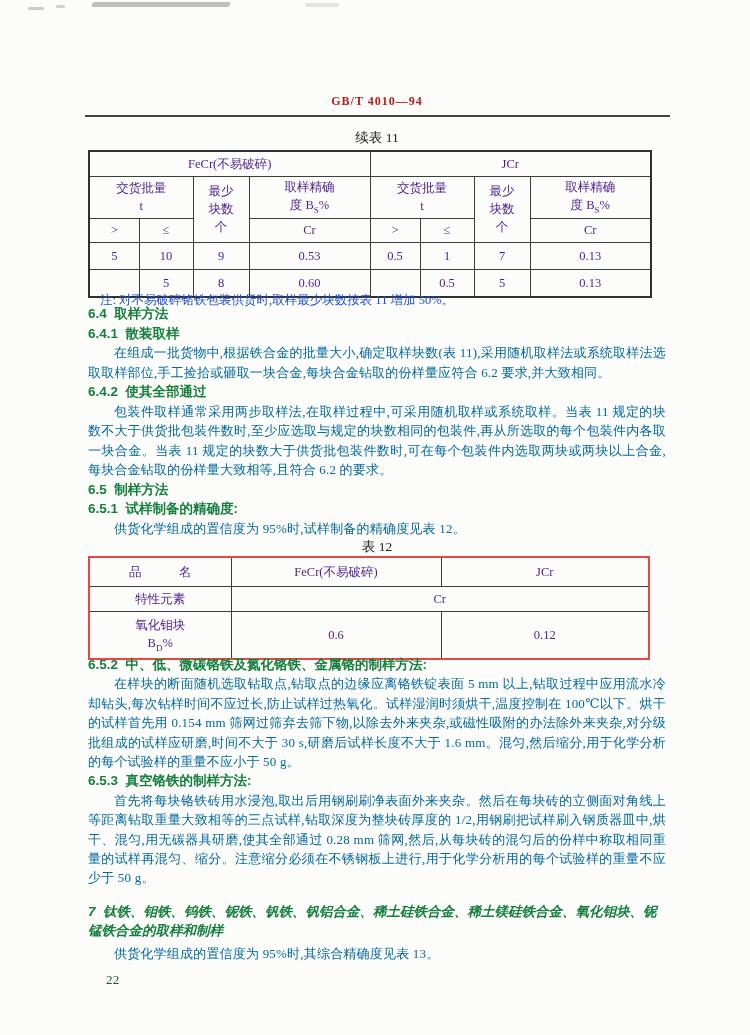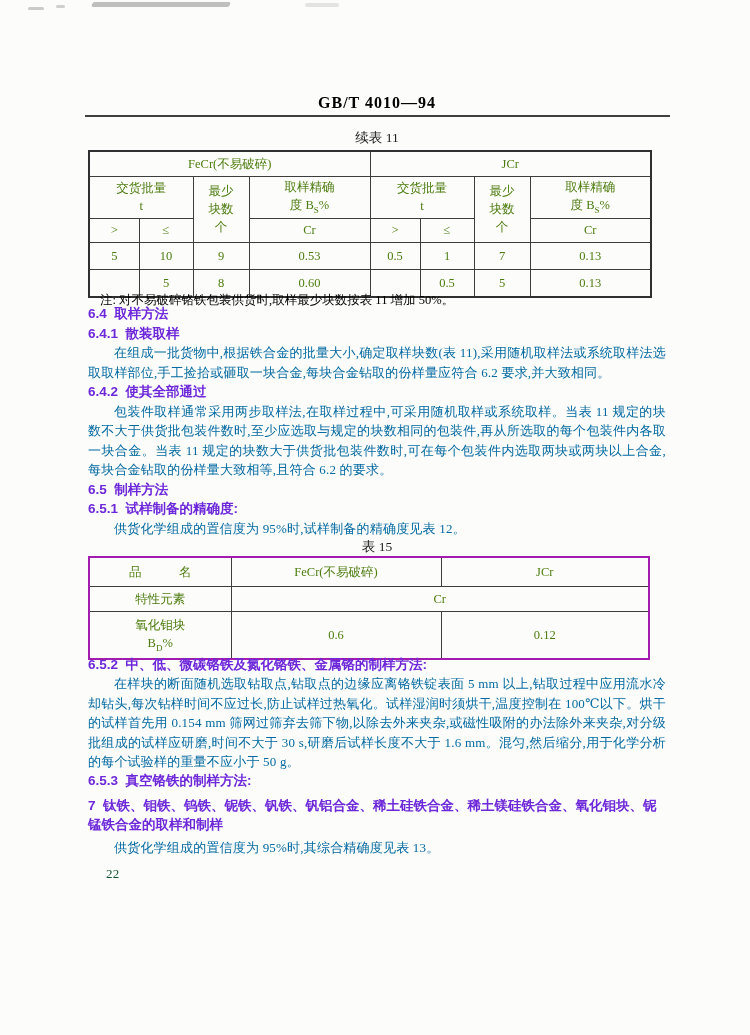--- a/index.html
+++ b/index.html
@@ -12,55 +12,55 @@
 
   
   .smudge { position:absolute; background:#8d8d8d; border-radius:2px; }
   .sm1 { left:92px;  top:2px; width:138px; height:5px; opacity:.55; transform:skewX(-20deg); }
   .sm2 { left:28px;  top:7px; width:16px;  height:3px; opacity:.45; }
   .sm3 { left:56px;  top:5px; width:9px;   height:3px; opacity:.4; }
   .sm4 { left:305px; top:3px; width:34px;  height:4px; opacity:.22; }
 
   .std-code {
     position:absolute; top:94px; left:88px; width:578px;
-    text-align:center; font-weight:bold; font-size:16px; letter-spacing:1px; color:#000000;
+    text-align:center; font-weight:bold; font-size:12px; letter-spacing:1px; color:#b91c1c;
   }
   .header-rule { position:absolute; top:115px; left:85px; width:585px; height:2px; background:#2b2b2b; opacity:.9; }
 
   .tbl-caption { position:absolute; left:88px; width:578px; text-align:center; font-size:13.5px; color:#222; }
   .cap11 { top:129px;font-family:Liberation Serif, serif; }
   .cap12 { top:538px; }
 
   table { border-collapse:collapse; table-layout:fixed; background:transparent; }
-  td { border:1px solid #3d3d3d; text-align:center; vertical-align:middle; padding:1px 2px; font-size:12.5px; line-height:1.45; color:#4d7c0f; }
+  td { border:1px solid #3d3d3d; text-align:center; vertical-align:middle; padding:1px 2px; font-size:12.5px; line-height:1.45; color:#4c1d95; }
   sub { font-size:9px; }
 
   .t11 { position:absolute; top:150px; left:88px; width:562px; border:2px solid #303030; }
   .t11 .r1 td { height:22px; }
   .t11 .r2 td { height:36px; }
   .t11 .r3 td { height:21px; }
   .t11 .d  td { height:24px; }
 
-  .t11-note { position:absolute; top:292px; left:100px; font-size:12.5px; color:#000000; }
+  .t11-note { position:absolute; top:292px; left:100px; font-size:12.5px; color:#1d4ed8; }
 
   .body-flow { position:absolute; left:88px; width:578px; font-size:13px; }
   .body1 { top:304px; }
   .body2 { top:655px; }
   .h {
     font-family:"Liberation Sans","DejaVu Sans",sans-serif;
-    font-weight:bold; font-size:13.5px; line-height:19.5px; margin:0; white-space:pre-wrap; color:#6d28d9;
+    font-weight:bold; font-size:13.5px; line-height:19.5px; margin:0; white-space:pre-wrap; color:#15803d;
   }
-  .h7 { line-height:20.5px; margin:5px 0 3px 0; }
+  .h7 { line-height:20.5px; margin:14px 0 3px 0;font-style:italic; }
   .p {
     margin:0; text-indent:2em; text-align:justify; line-height:19.5px; color:#0369a1;
     letter-spacing:.2px;
   }
   .body2 .p, .body2 .h { line-height:19.4px; }
 
-  .t12 { position:absolute; top:556px; left:88px; width:560px; border:2px solid #a21caf; }
+  .t12 { position:absolute; top:556px; left:88px; width:560px; border:2px solid #ef4444; }
   .t12 .r1 td { height:26px; }
   .t12 .r2 td { height:22px; }
   .t12 .r3 td { height:44px; }
 
   .pagenum { margin-top:7px; margin-left:18px; font-size:13px; text-indent:0; color:#14532d; }
 </style>
 </head>
 <body>
 
 <div class="page">
@@ -136,21 +136,21 @@
     <p class="h">6.4  取样方法</p>
     <p class="h">6.4.1  散装取样</p>
     <p class="p">在组成一批货物中,根据铁合金的批量大小,确定取样块数(表 11),采用随机取样法或系统取样法选取取样部位,手工捡拾或砸取一块合金,每块合金钻取的份样量应符合 6.2 要求,并大致相同。</p>
     <p class="h">6.4.2  使其全部通过</p>
     <p class="p">包装件取样通常采用两步取样法,在取样过程中,可采用随机取样或系统取样。当表 11 规定的块数不大于供货批包装件数时,至少应选取与规定的块数相同的包装件,再从所选取的每个包装件内各取一块合金。当表 11 规定的块数大于供货批包装件数时,可在每个包装件内选取两块或两块以上合金,每块合金钻取的份样量大致相等,且符合 6.2 的要求。</p>
     <p class="h">6.5  制样方法</p>
     <p class="h">6.5.1  试样制备的精确度:</p>
     <p class="p">供货化学组成的置信度为 95%时,试样制备的精确度见表 12。</p>
   </div>
 
-  <div class="tbl-caption cap12">表 15</div>
+  <div class="tbl-caption cap12">表 12</div>
 
   <table class="t12">
     <colgroup>
       <col style="width:142px">
         <col style="width:210px">
         <col style="width:208px">
     </colgroup>
     <tbody>
         <tr class="r1">
       <td>品　　　名</td>
@@ -166,18 +166,19 @@
       <td>0.6</td>
       <td>0.12</td>
     </tr>
   </tbody>
     </table>
 
   <div class="body-flow body2">
     <p class="h">6.5.2  中、低、微碳铬铁及氮化铬铁、金属铬的制样方法:</p>
     <p class="p">在样块的断面随机选取钻取点,钻取点的边缘应离铬铁锭表面 5 mm 以上,钻取过程中应用流水冷却钻头,每次钻样时间不应过长,防止试样过热氧化。试样湿润时须烘干,温度控制在 100℃以下。烘干的试样首先用 0.154 mm 筛网过筛弃去筛下物,以除去外来夹杂,或磁性吸附的办法除外来夹杂,对分级批组成的试样应研磨,时间不大于 30 s,研磨后试样长度不大于 1.6 mm。混匀,然后缩分,用于化学分析的每个试验样的重量不应小于 50 g。</p>
     <p class="h">6.5.3  真空铬铁的制样方法:</p>
+    <p class="p">首先将每块铬铁砖用水浸泡,取出后用钢刷刷净表面外来夹杂。然后在每块砖的立侧面对角线上等距离钻取重量大致相等的三点试样,钻取深度为整块砖厚度的 1/2,用钢刷把试样刷入钢质器皿中,烘干、混匀,用无碳器具研磨,使其全部通过 0.28 mm 筛网,然后,从每块砖的混匀后的份样中称取相同重量的试样再混匀、缩分。注意缩分必须在不锈钢板上进行,用于化学分析用的每个试验样的重量不应少于 50 g。</p>
     <p class="h h7">7  钛铁、钼铁、钨铁、铌铁、钒铁、钒铝合金、稀土硅铁合金、稀土镁硅铁合金、氧化钼块、铌锰铁合金的取样和制样</p>
     <p class="p">供货化学组成的置信度为 95%时,其综合精确度见表 13。</p>
     <p class="p pagenum">22</p>
   </div>
 
 </div>
 
 </body></html>

